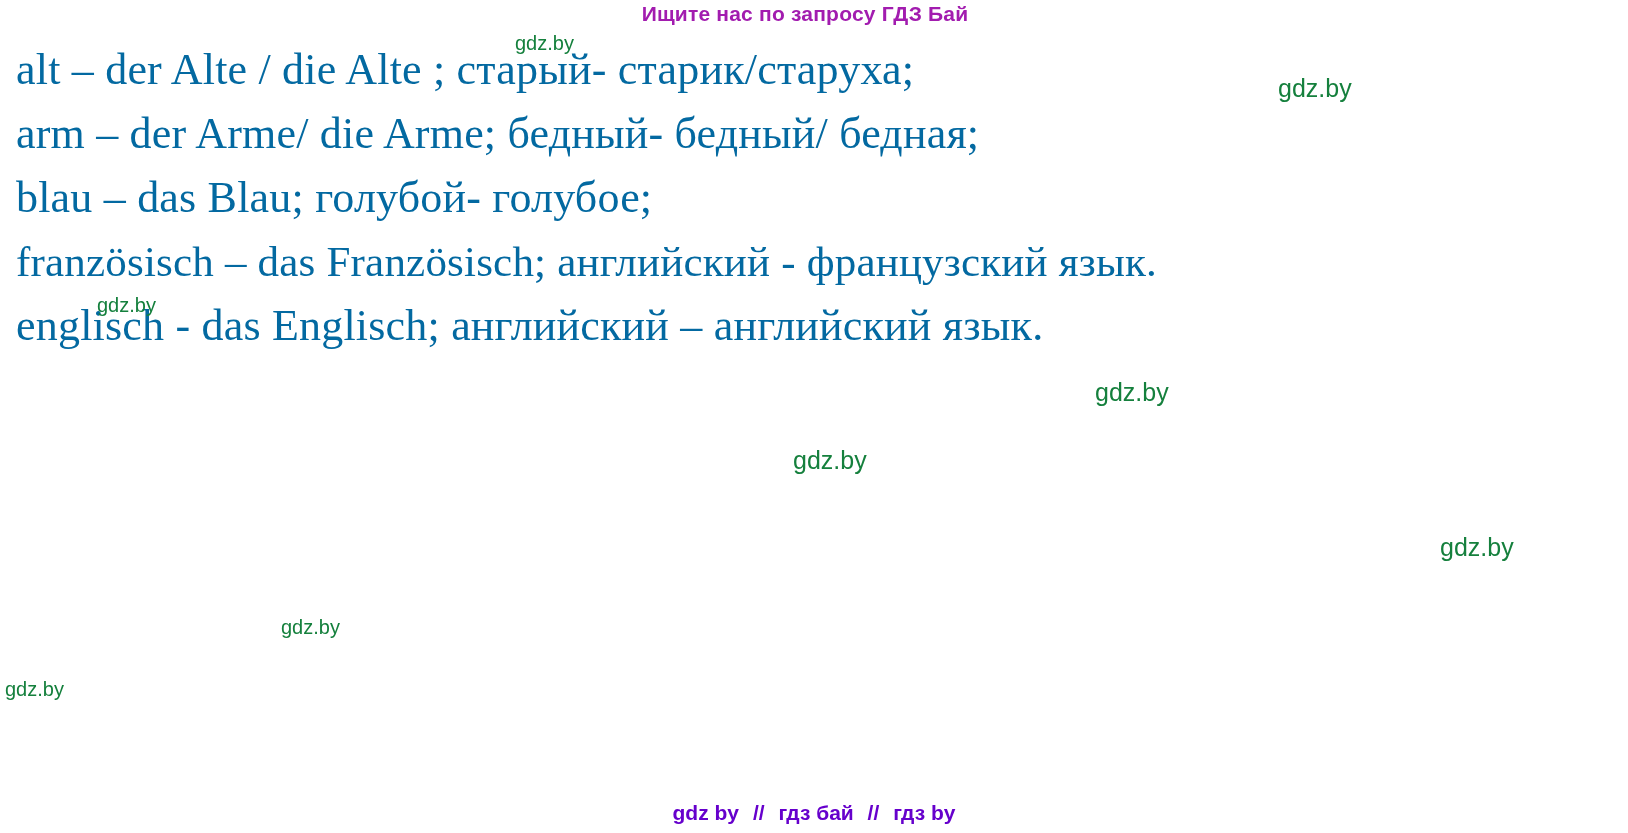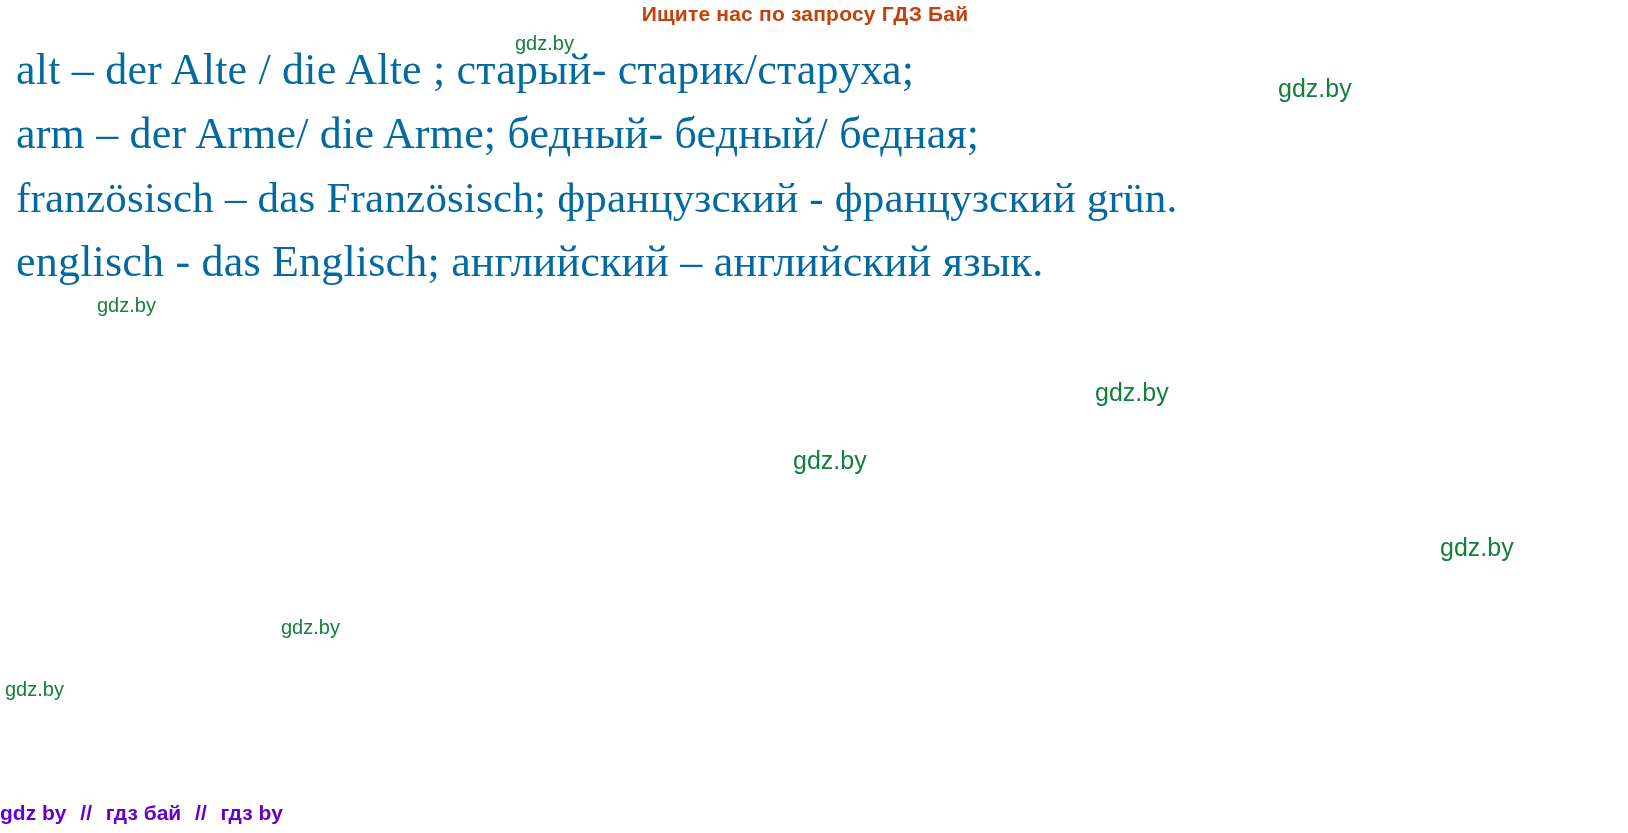--- a/index.html
+++ b/index.html
@@ -24,21 +24,21 @@
   
   .top-banner {
     position: absolute;
     top: 2px;
     left: 0;
     width: 1610px;
     text-align: center;
     font-family: "Liberation Sans", sans-serif;
     font-weight: bold;
     font-size: 21px;
-    color: #c2410c;
+    color: #a21caf;
     letter-spacing: 0.2px;
   }
 
   
   .lines {
     position: absolute;
     top: 38px;
     left: 16px;
     width: 1600px;
   }
@@ -65,42 +65,43 @@
     pointer-events: none;
   }
   .wm-lg { font-size: 25px; }
 
   
   .footer {
     position: absolute;
     bottom: 8px;
     left: 0;
     width: 1628px;
-    text-align: left;
+    text-align: center;
     font-family: "Liberation Sans", sans-serif;
     font-weight: bold;
     font-size: 21px;
     color: #6600cc;
   }
   .footer .sep {
     color: #6600cc;
     padding: 0 8px;
   }
 </style>
 </head>
 <body>
 
 <div id="page">
 
   <div class="top-banner">Ищите нас по запросу ГДЗ Бай</div>
 
   <div class="lines">
     <div class="line">alt – der Alte / die Alte ; старый- старик/старуха;</div>
     <div class="line">arm – der Arme/ die Arme; бедный- бедный/ бедная;</div>
-    <div class="line tight">französisch –  das Französisch; французский - французский grün.</div>
+    <div class="line">blau – das Blau; голубой- голубое;</div>
+    <div class="line tight">französisch –  das Französisch; английский - французский язык.</div>
     <div class="line">englisch - das Englisch; английский – английский язык.</div>
   </div>
 
   <div class="wm" style="left:515px; top:32px;">gdz.by</div>
   <div class="wm wm-lg" style="left:1278px; top:74px;">gdz.by</div>
   <div class="wm" style="left:97px; top:294px;">gdz.by</div>
   <div class="wm wm-lg" style="left:1095px; top:378px;">gdz.by</div>
   <div class="wm wm-lg" style="left:793px; top:446px;">gdz.by</div>
   <div class="wm wm-lg" style="left:1440px; top:533px;">gdz.by</div>
   <div class="wm" style="left:281px; top:616px;">gdz.by</div>

